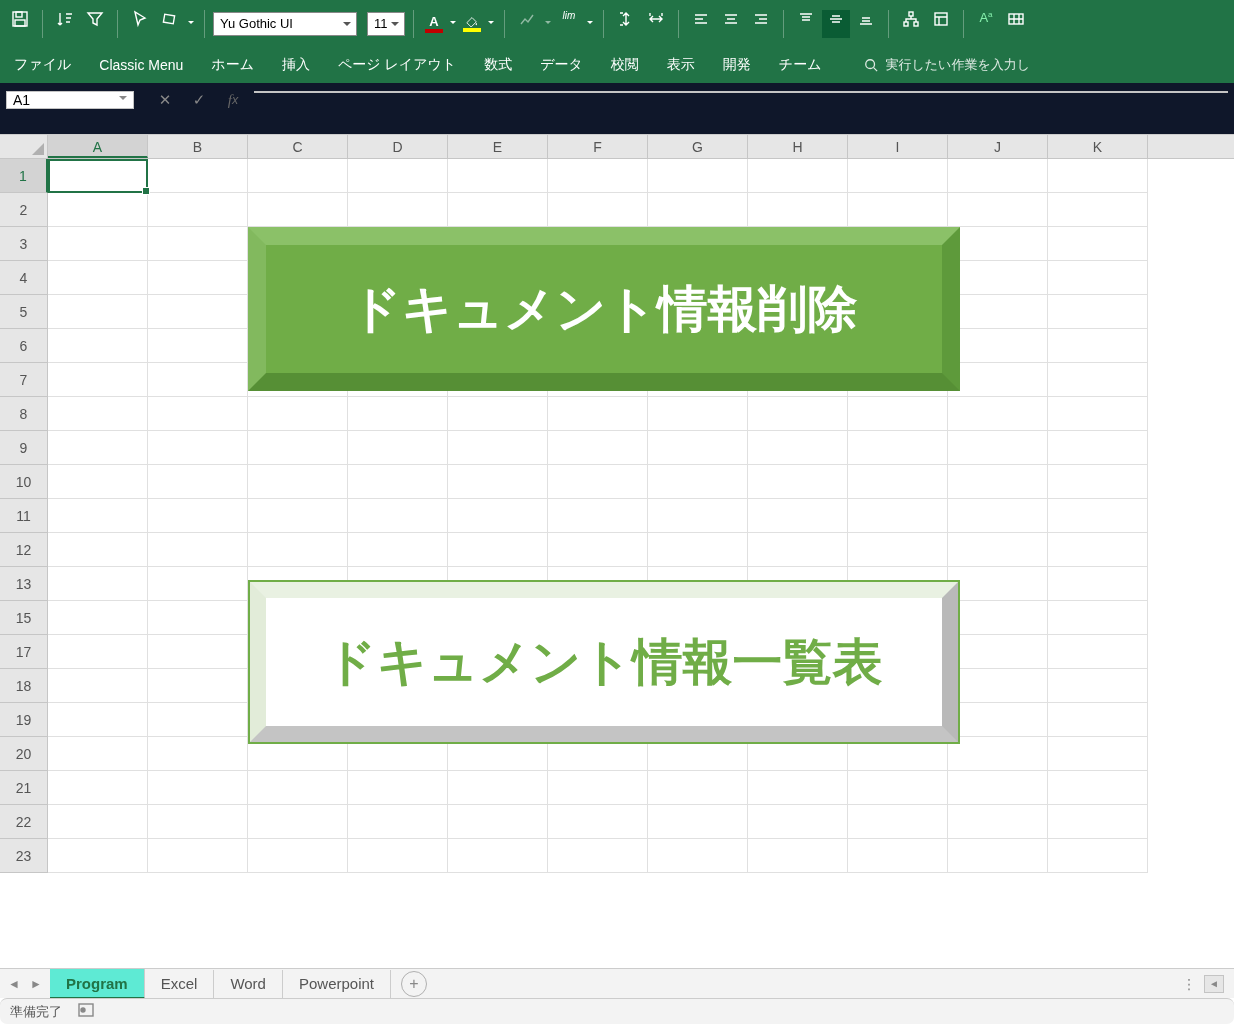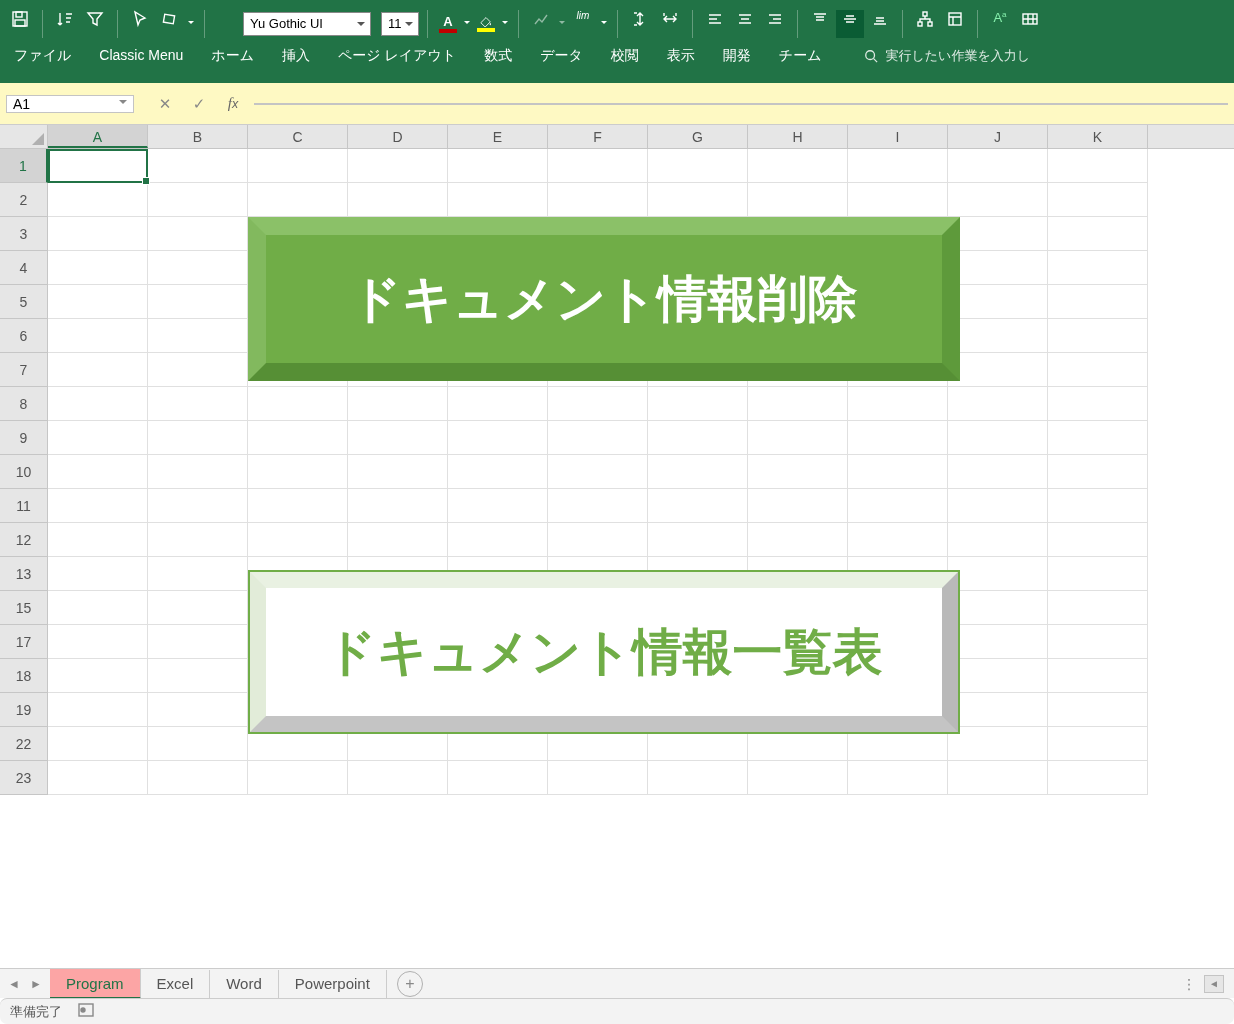--- a/index.html
+++ b/index.html
@@ -13,45 +13,45 @@
   align-items: center;
   padding: 0 6px;
   gap: 2px;
 }
 .rsep { width: 1px; height: 28px; background: rgba(255,255,255,0.3); margin: 0 6px; }
 .ricon { width: 28px; height: 28px; display: flex; align-items: flex-start; justify-content: center; cursor: pointer; }
 .ricon.active { background: #0a5c34; }
 .ricon svg { width: 18px; height: 18px; fill: none; stroke: #fff; stroke-width: 1.4; }
 .font-select { height: 24px; background: #fff; border: 1px solid #888; font-size: 13px; padding: 0 20px 0 6px; position: relative; display: flex; align-items: center; cursor: pointer; }
 .font-select::after { content: ""; position: absolute; right: 5px; top: 50%; border: 4px solid transparent; border-top-color: #555; transform: translateY(-25%); }
-.font-name { width: 128px; margin-left: 30px; }
+.font-name { width: 144px; }
 .font-size { width: 38px; }
 .color-swatch { width: 24px; height: 24px; display: flex; flex-direction: column; align-items: center; justify-content: center; cursor: pointer; position: relative; }
 .color-swatch .letter { color: #fff; font-size: 13px; font-weight: bold; line-height: 1; }
 .color-swatch .bar { width: 18px; height: 4px; margin-top: 1px; }
 .dd { width: 10px; display: flex; align-items: center; justify-content: center; cursor: pointer; }
 .dd::after { content: ""; border: 3px solid transparent; border-top-color: #fff; }
 
 
 .ribbon-tabs {
   background: #217346;
   height: 36px;
   display: flex;
-  align-items: flex-start;
+  align-items: center;
   padding: 0 10px 0 14px;
   gap: 28px;
   color: #fff;
   font-size: 14px;
 }
 .ribbon-tabs .tab { cursor: pointer; white-space: nowrap; }
 .tell-me { display: flex; align-items: center; gap: 8px; margin-left: 14px; opacity: 0.85; font-size: 13px; }
 .tell-me svg { width: 14px; height: 14px; stroke: #fff; fill: none; stroke-width: 1.5; }
 
 
-.fbar-row { height: 42px; background: #fef9c3; border-bottom: 1px solid #ccc; display: flex; align-items: center; }
+.fbar-row { height: 52px; background: #0f172a; border-bottom: 1px solid #ccc; display: flex; align-items: flex-start; }
 .name-box { width: 128px; background: #fff; border: 1px solid #c4c4c4; display: flex; align-items: center; padding: 0 6px; font-size: 14px; position: relative; margin: 8px 0 8px 6px; }
 .name-box::after { content: ""; position: absolute; right: 6px; border: 4px solid transparent; border-top-color: #888; }
 .fx-controls { display: flex; align-items: center; margin: 8px 0 8px 14px; }
 .fx-btn { width: 34px; height: 100%; display: flex; align-items: center; justify-content: center; color: #888; font-size: 15px; cursor: pointer; }
 .fx-btn.fx { font-style: italic; font-family: "Times New Roman", serif; color: #666; }
 .formula-input { flex: 1; background: #fff; border: 1px solid #c4c4c4; margin: 8px 6px 8px 4px; }
 
 
 .sheet { position: relative; background: #fff; }
 .colheads { display: flex; height: 24px; background: #e6e6e6; border-bottom: 1px solid #c6c6c6; }
@@ -94,21 +94,21 @@
   outline: 2px solid #70ad47;
   outline-offset: -2px;
 }
 
 
 .sheet-tab-row { position: absolute; left: 0; right: 0; bottom: 26px; height: 30px; background: #f3f3f3; border-top: 1px solid #ccc; display: flex; align-items: center; }
 .stab-nav { width: 50px; display: flex; justify-content: center; gap: 10px; color: #888; }
 .stab-nav span { cursor: pointer; font-size: 12px; }
 .stabs { display: flex; align-items: flex-end; height: 100%; }
 .stab { padding: 0 16px; height: 28px; line-height: 28px; font-size: 15px; color: #555; border-right: 1px solid #ccc; cursor: pointer; }
-.stab.active { background: #fca5a5; color: #217346; border-bottom: 2px solid #217346; height: 30px; line-height: 30px; position: relative; top: 1px; }
+.stab.active { background: #5eead4; color: #217346; border-bottom: 2px solid #217346; height: 30px; line-height: 30px; position: relative; top: 1px; font-weight: bold; }
 .stab-add { width: 26px; height: 26px; margin-left: 10px; border: 1px solid #b0b0b0; border-radius: 50%; display: flex; align-items: center; justify-content: center; color: #888; font-size: 16px; cursor: pointer; }
 .hscroll { margin-left: auto; display: flex; align-items: center; gap: 6px; padding-right: 10px; color: #888; }
 .hscroll .dots { font-size: 14px; letter-spacing: 2px; }
 .hscroll .arrow { width: 20px; height: 18px; background: #e6e6e6; border: 1px solid #c4c4c4; display: flex; align-items: center; justify-content: center; font-size: 10px; cursor: pointer; }
 
 
 .status-bar { position: absolute; left: 0; right: 0; bottom: 0; height: 26px; background: #f3f3f3; border-top: 1px solid #ccc; display: flex; align-items: center; padding: 0 10px; font-size: 13px; color: #555; gap: 16px; border-radius: 7px; }
 .status-bar svg { width: 16px; height: 14px; stroke: #888; fill: none; stroke-width: 1.4; }
 </style>
 </head>
@@ -529,20 +529,48 @@
         <div class="cell"></div>
         <div class="cell"></div>
         <div class="cell"></div>
         <div class="cell"></div>
         <div class="cell"></div>
         <div class="cell"></div>
         <div class="cell"></div>
         <div class="cell"></div>
       </div>
       <div class="row">
+        <div class="rowhead">20</div>
+        <div class="cell"></div>
+        <div class="cell"></div>
+        <div class="cell"></div>
+        <div class="cell"></div>
+        <div class="cell"></div>
+        <div class="cell"></div>
+        <div class="cell"></div>
+        <div class="cell"></div>
+        <div class="cell"></div>
+        <div class="cell"></div>
+        <div class="cell"></div>
+      </div>
+      <div class="row">
+        <div class="rowhead">21</div>
+        <div class="cell"></div>
+        <div class="cell"></div>
+        <div class="cell"></div>
+        <div class="cell"></div>
+        <div class="cell"></div>
+        <div class="cell"></div>
+        <div class="cell"></div>
+        <div class="cell"></div>
+        <div class="cell"></div>
+        <div class="cell"></div>
+        <div class="cell"></div>
+      </div>
+      <div class="row">
         <div class="rowhead">22</div>
         <div class="cell"></div>
         <div class="cell"></div>
         <div class="cell"></div>
         <div class="cell"></div>
         <div class="cell"></div>
         <div class="cell"></div>
         <div class="cell"></div>
         <div class="cell"></div>
         <div class="cell"></div>

